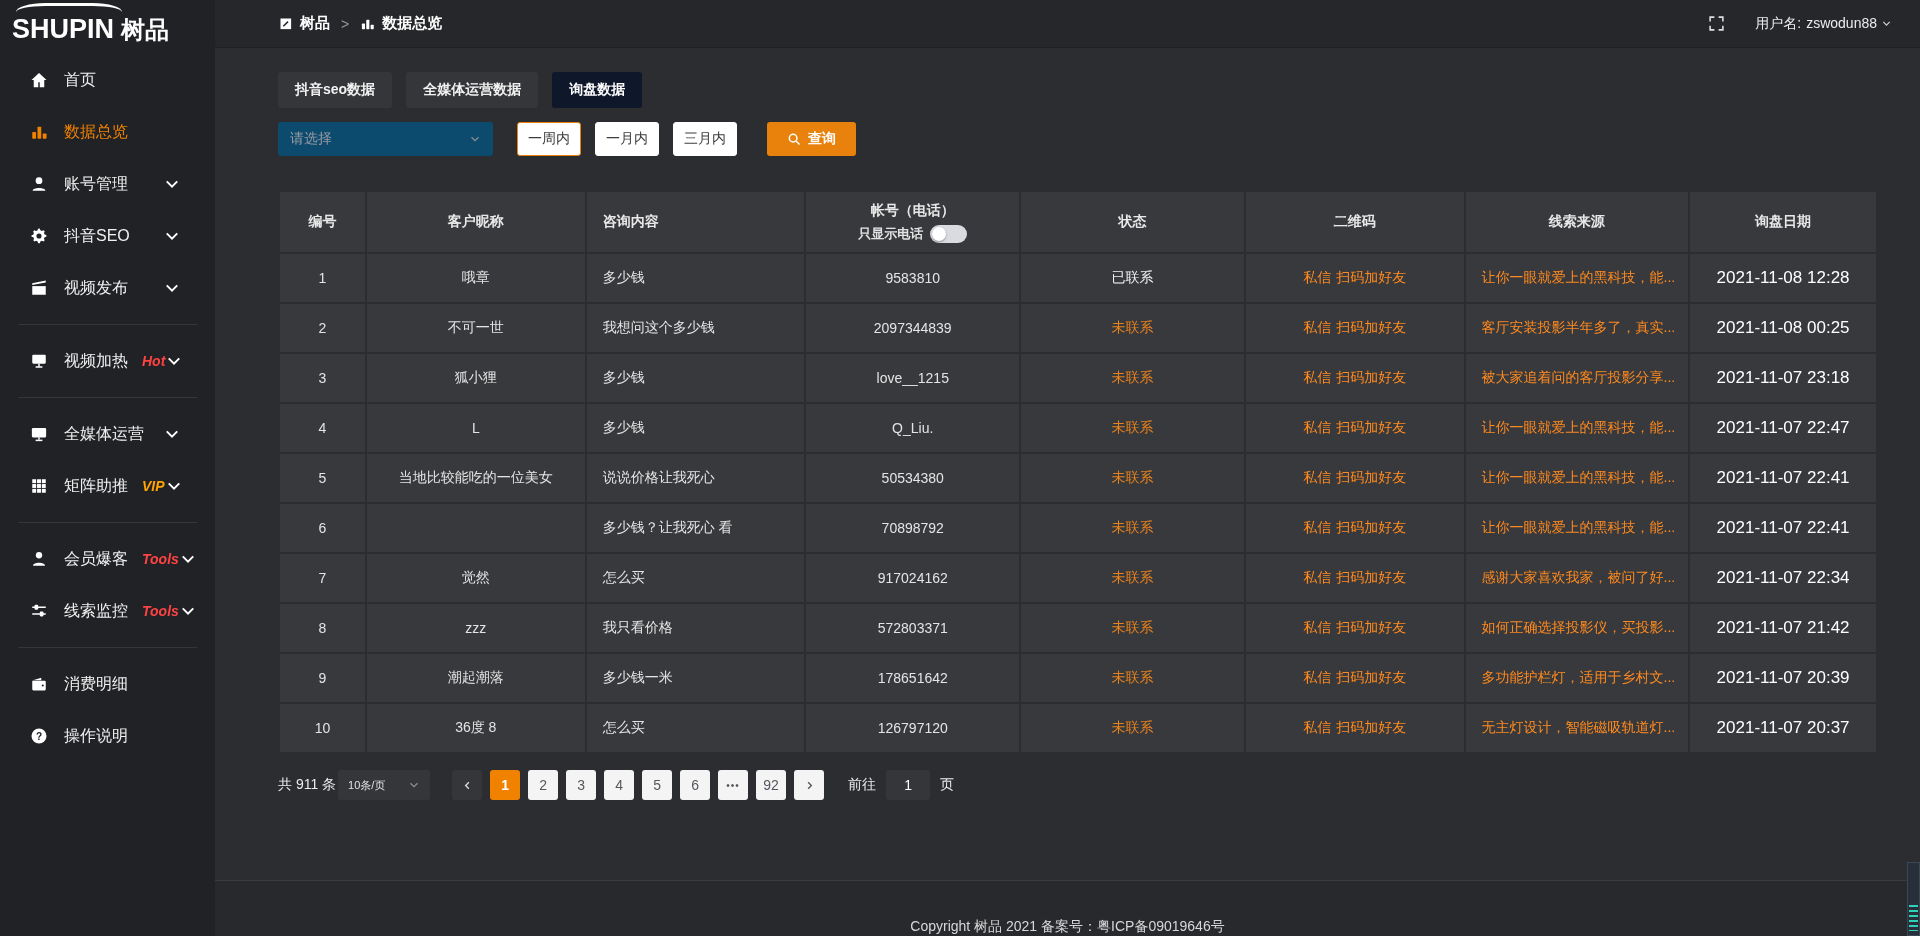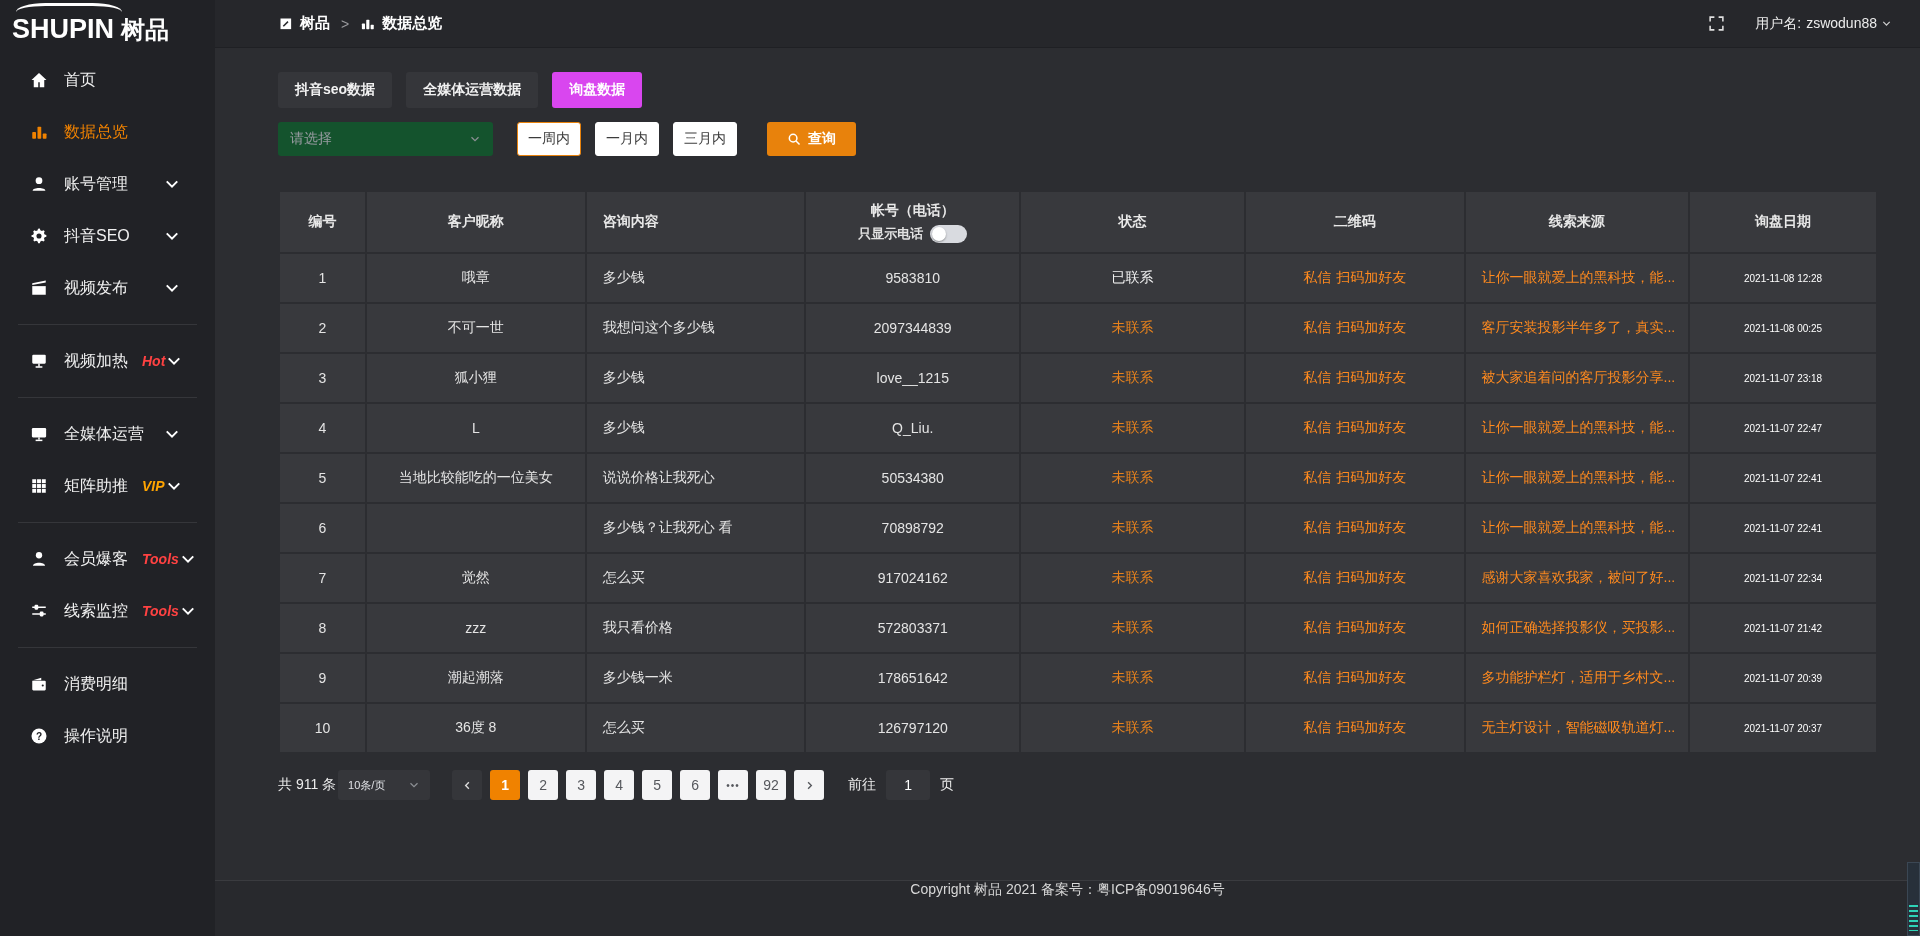--- a/index.html
+++ b/index.html
@@ -37,25 +37,25 @@
   .uname { display: inline-flex; gap: 5px; font-size: 14px; color: #ececec; cursor: pointer; }
   .uname-chev { width: 11px; height: 11px; color: #cfcfcf; margin-left: 4px; cursor: pointer; }
 
   .content { flex: 1; padding: 24px 42px 0 63px; }
 
   
   .tabs { display: flex; gap: 14px; }
   .tab-btn { height: 36px; padding: 0 17px; background: #35363a; color: #f2f2f2; border: none;
              border-radius: 3px; font-size: 14px; font-weight: bold; cursor: pointer;
              font-family: inherit; }
-  .tab-btn.active { background: #d946ef; color: #fff; }
+  .tab-btn.active { background: #0f172a; color: #fff; }
 
   
   .filters { display: flex; align-items: center; margin-top: 14px; }
-  .select { width: 215px; height: 34px; background: #14532d; border-radius: 3px; display: flex;
+  .select { width: 215px; height: 34px; background: #0c4a6e; border-radius: 3px; display: flex;
             align-items: center; padding: 0 12px; cursor: pointer; }
   .sel-text { font-size: 14px; color: #989ba1; }
   .selchev { width: 12px; height: 12px; color: #8d9095; margin-left: auto; }
   .ranges { display: flex; gap: 14px; margin-left: 24px; }
   .range-btn { width: 64px; height: 34px; background: #fff; color: #3c3c3c; border: 1px solid #fff;
                border-radius: 3px; font-size: 14px; cursor: pointer; font-family: inherit; }
   .range-btn.selected { border-color: #e8820c; }
   .query-btn { margin-left: 30px; height: 34px; padding: 0 20px; background: #e8820c; color: #fff;
                border: none; border-radius: 3px; font-size: 14px; font-weight: bold; cursor: pointer;
                display: inline-flex; align-items: center; gap: 7px; font-family: inherit; }
@@ -76,21 +76,21 @@
   .th-toggle { display: flex; align-items: center; font-size: 13px; font-weight: bold; color: #e2e2e2; }
   .toggle { width: 37px; height: 18px; border-radius: 9px; background: #d9dbe0; position: relative;
             display: inline-block; margin-left: 7px; cursor: pointer; }
   .knob { position: absolute; left: 2px; top: 2px; width: 14px; height: 14px; border-radius: 50%;
           background: #fff; box-shadow: 0 1px 2px rgba(0,0,0,.35); }
   .status-un { color: #e8821c; }
   .status-ok { color: #f0f0f0; }
   .lnk { color: #ff8a1e; cursor: pointer; text-decoration: none; }
   .td.c5 .lnk + .lnk { margin-left: 5px; }
   .td.c6 { color: #ff8a1e; }
-  .td.c7 { color: #ffffff; font-size: 10px; text-align: center; }
+  .td.c7 { color: #ffffff; font-size: 17px; text-align: center; }
 
   
   .pagination { display: flex; align-items: center; margin-top: 16px; font-size: 14px; color: #ececec; }
   .total { margin-right: 2px; white-space: nowrap; }
   .psize { height: 30px; min-width: 92px; background: #35363a; border-radius: 3px; display: flex;
            align-items: center; padding: 0 10px; gap: 8px; font-size: 11px; color: #e0e2e6;
            cursor: pointer; margin-right: 22px; }
   .pages { display: flex; gap: 8px; align-items: center; }
   .pbtn { width: 30px; height: 30px; border: none; border-radius: 3px; font-size: 14px;
           display: inline-flex; align-items: center; justify-content: center; cursor: pointer;
@@ -100,21 +100,21 @@
   .pbtn.active { background: #f08200; color: #fff; font-weight: bold; }
   .pbtn.dots { font-size: 10px; letter-spacing: 1px; }
   .pbtn .icon { width: 11px; height: 11px; }
   .goto-label { margin-left: 24px; text-align: right; }
   .goto-input { width: 44px; height: 30px; background: #35363a; border: none; border-radius: 3px;
                 color: #fff; text-align: center; font-size: 14px; margin: 0 10px; font-family: inherit; }
   .goto-suffix { white-space: nowrap; }
 
   
   .footer { height: 56px; flex: 0 0 56px; background: #28292d; border-top: 1px solid #3a3b3f;
-            display: flex; align-items: flex-start; justify-content: center; font-size: 14px; color: #d8d8d8; }
+            display: flex; align-items: flex-end; justify-content: center; font-size: 14px; color: #d8d8d8; }
 
   
   .float-widget { position: fixed; right: 0; bottom: 0; width: 13px; height: 74px; background: #27303a;
                   border: 1px solid #3b4754; cursor: pointer; }
   .stripes { position: absolute; left: 1px; bottom: 4px; width: 9px; height: 26px;
              background: repeating-linear-gradient(to bottom, #2ed3b7 0 2px, transparent 2px 5px); }
 </style>
 </head>
 <body>
 

